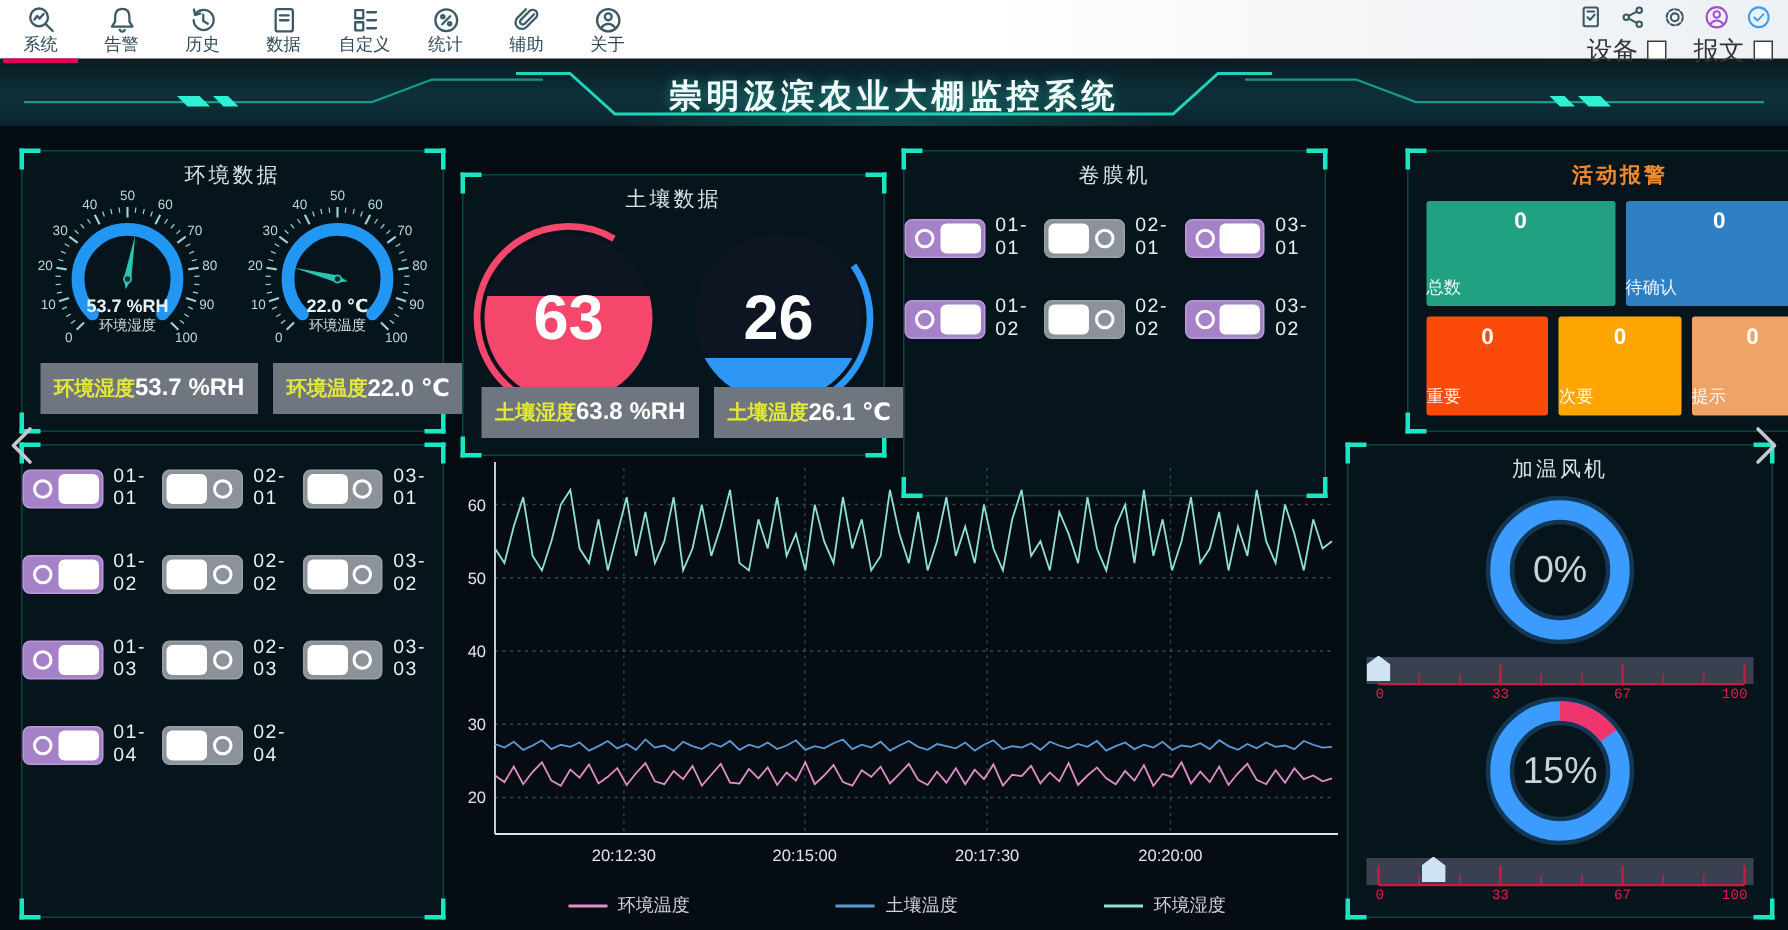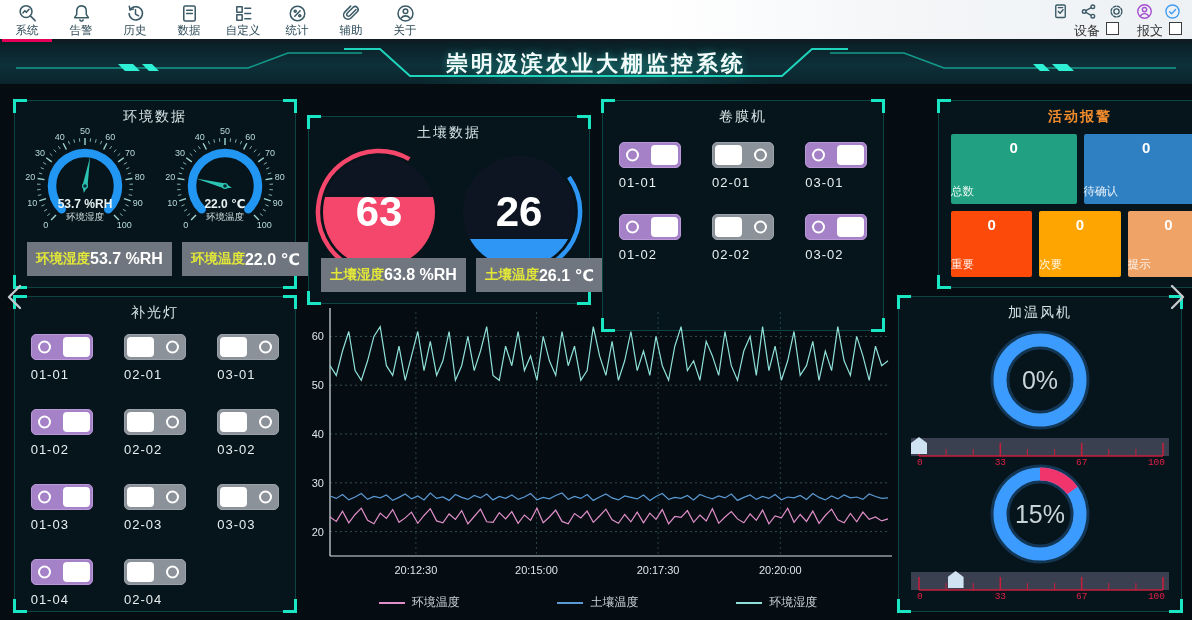--- a/index.html
+++ b/index.html
@@ -19,21 +19,21 @@
   .tb-item.active::after { content:""; position:absolute; left:2px; right:2px; bottom:-3px;
     height:3px; background:#e50058; }
   .tb-icon svg, .tr-icon svg { width:100%; height:100%; stroke:#3a5a66; fill:none;
     stroke-width:1.6; stroke-linecap:round; stroke-linejoin:round; }
   .tb-right { display:flex; flex-direction:column; align-items:flex-end; padding:2px 10px 0 0; }
   .tr-icons { display:flex; gap:9px; }
   .tr-icon { width:19px; height:19px; display:inline-block; }
   .tr-icon[data-name="profile-icon"] svg { stroke:#a44fd0; }
   .tr-icon[data-name="verified-icon"] svg { stroke:#3e9cf5; }
   .tr-checks { display:flex; gap:18px; margin-top:1px; align-items:center; }
-  .tr-check { display:flex; gap:6px; font-size:13px; color:#333; }
+  .tr-check { display:flex; align-items:center; gap:6px; font-size:17px; color:#333; }
   .cb { width:13px; height:13px; background:#fff; border:1.5px solid #3c3c3c; display:inline-block; cursor:pointer; }
 
   
   .titlebar { position:absolute; top:42px; left:0; right:0; height:42px;
     background:linear-gradient(180deg,#0a1f26,#0e3039 55%,#0a242c);
     overflow:hidden; }
   .titlebar .glow { position:absolute; left:35%; right:35%; top:10px; bottom:0;
     background:radial-gradient(ellipse at center bottom, rgba(52,226,201,0.18), transparent 70%); }
   .tb-deco { position:absolute; inset:0; width:100%; height:100%; }
   .page-title { position:absolute; left:0; right:0; top:7px; text-align:center; color:#f2fbfa;
@@ -73,21 +73,21 @@
   .circle-wrap { position:relative; width:128px; height:128px; }
   .circle { position:absolute; left:8px; top:8px; width:112px; height:112px; border-radius:50%;
     display:flex; align-items:center; justify-content:center; }
   .circle span { color:#fff; font-size:42px; font-weight:600; }
   .circ-arc { position:absolute; inset:0; }
 
   
   .sw-grid { display:grid; grid-template-columns:repeat(3,1fr); justify-items:center; }
   #panel-roll .sw-grid { padding-top:16px; row-gap:24px; }
   #panel-lights .sw-grid { padding-top:12px; row-gap:27px; }
-  .sw-cell { display:flex; flex-direction:column; align-items:flex-start; gap:7px; }
+  .sw-cell { display:flex; flex-direction:row; align-items:flex-end; gap:7px; }
   .switch { position:relative; width:62px; height:26px; border-radius:5px; cursor:pointer; }
   .switch.on  { background:#a581c8; border:1px solid #bb98d8; }
   .switch.off { background:#8b9299; border:1px solid #9aa1a8; }
   .switch .ring { position:absolute; top:50%; transform:translateY(-50%); width:13px; height:13px;
     border:2px solid #fff; border-radius:50%; }
   .switch.on  .ring { left:6px; }
   .switch.off .ring { right:6px; }
   .switch .knob { position:absolute; top:2px; width:27px; height:20px; background:#fff; border-radius:4px; }
   .switch.on  .knob { right:2px; }
   .switch.off .knob { left:2px; }
@@ -517,21 +517,20 @@
             <div class="al">提示</div>
           </div>
         </div>
     </section>
 
     <section class="panel" id="panel-lights" data-name="fill-light-panel">
       <span class="corner tl"></span>
         <span class="corner tr"></span>
         <span class="corner bl"></span>
         <span class="corner br"></span>
-      <h3 data-name="fill-light-panel-title">补光灯</h3>
       <div class="sw-grid" data-name="fill-light-switch-grid">
           <div class="sw-cell" data-name="fill-light-cell-01-01">
       <div class="switch on" data-name="fill-light-toggle-01-01">
               <span class="ring"></span>
               <span class="knob"></span>
             </div>
       <div class="sw-label">01-01</div>
           </div>
           <div class="sw-cell" data-name="fill-light-cell-02-01">
       <div class="switch off" data-name="fill-light-toggle-02-01">

